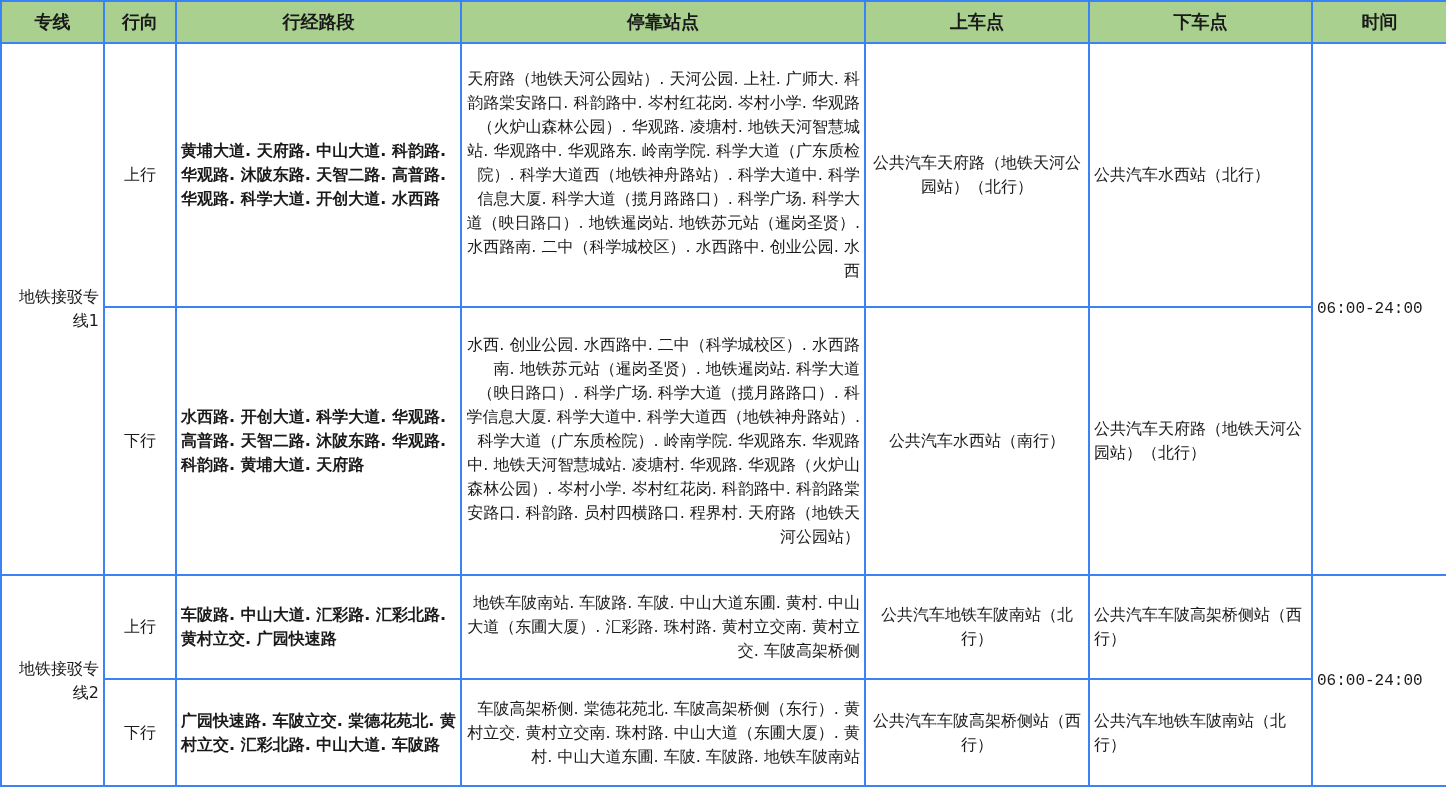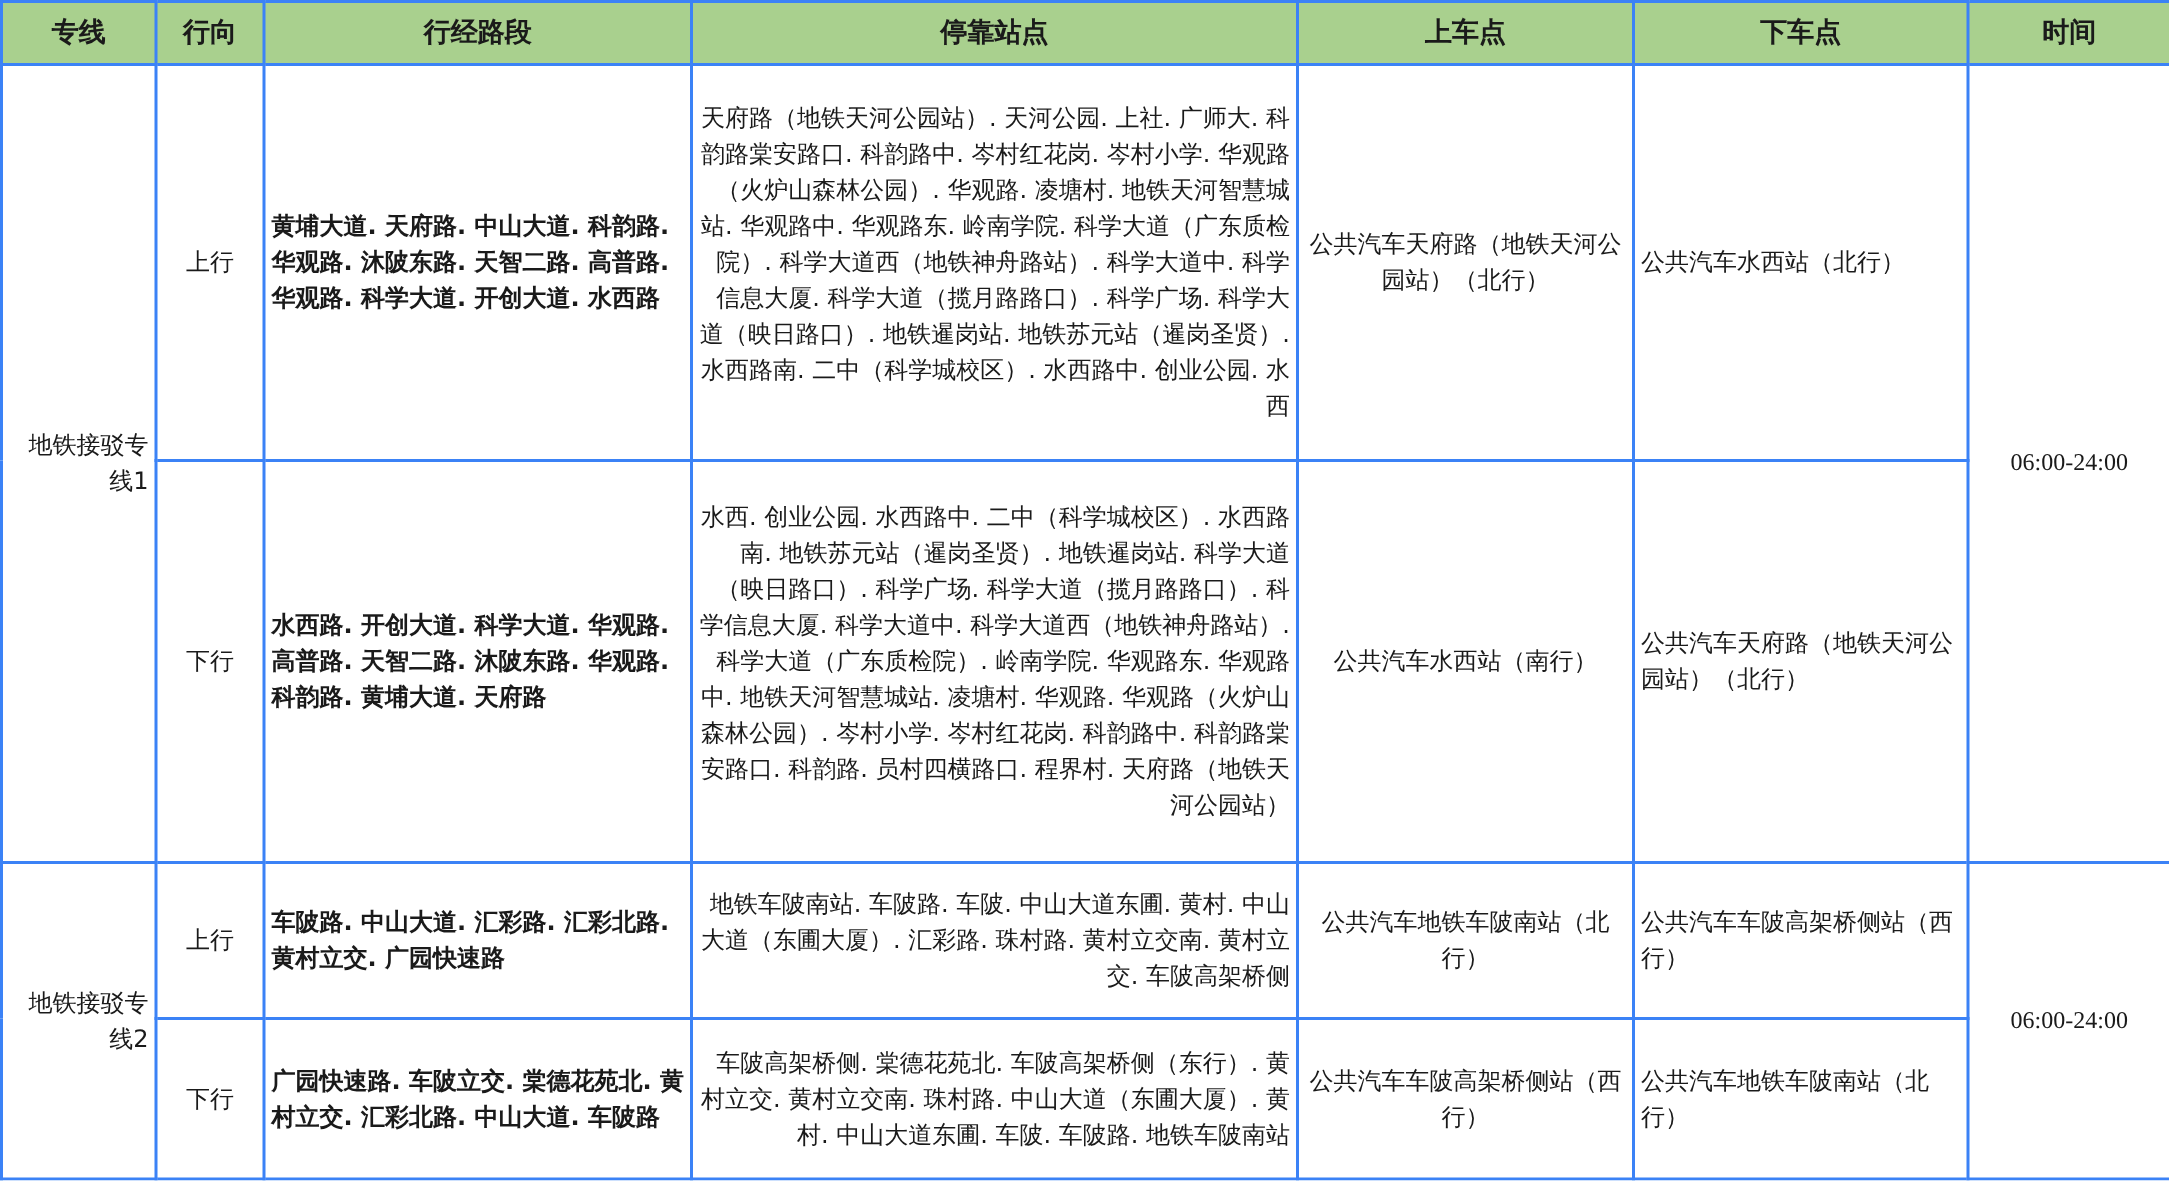--- a/index.html
+++ b/index.html
@@ -37,22 +37,21 @@
       text-align: center;
       color: #1a1a1a;
     }
     td.c-line { text-align: right; }
     td.c-dir { text-align: center; border-radius: 10px; }
     td.c-seg { text-align: left; font-weight: bold; }
     td.c-stops { text-align: right; margin-top: 12px; }
     td.c-board { text-align: center; }
     td.c-alight { text-align: left; }
     td.c-time {
-      text-align: center;
-      font-family: Liberation Serif, serif;
+      font-family: Liberation Mono, monospace;
       font-size: 15px;
       margin-top: 26px;
     }
   </style>
 </head>
 <body>
 
 <table class="route-table">
   <colgroup>
     <col style="width:103px">

